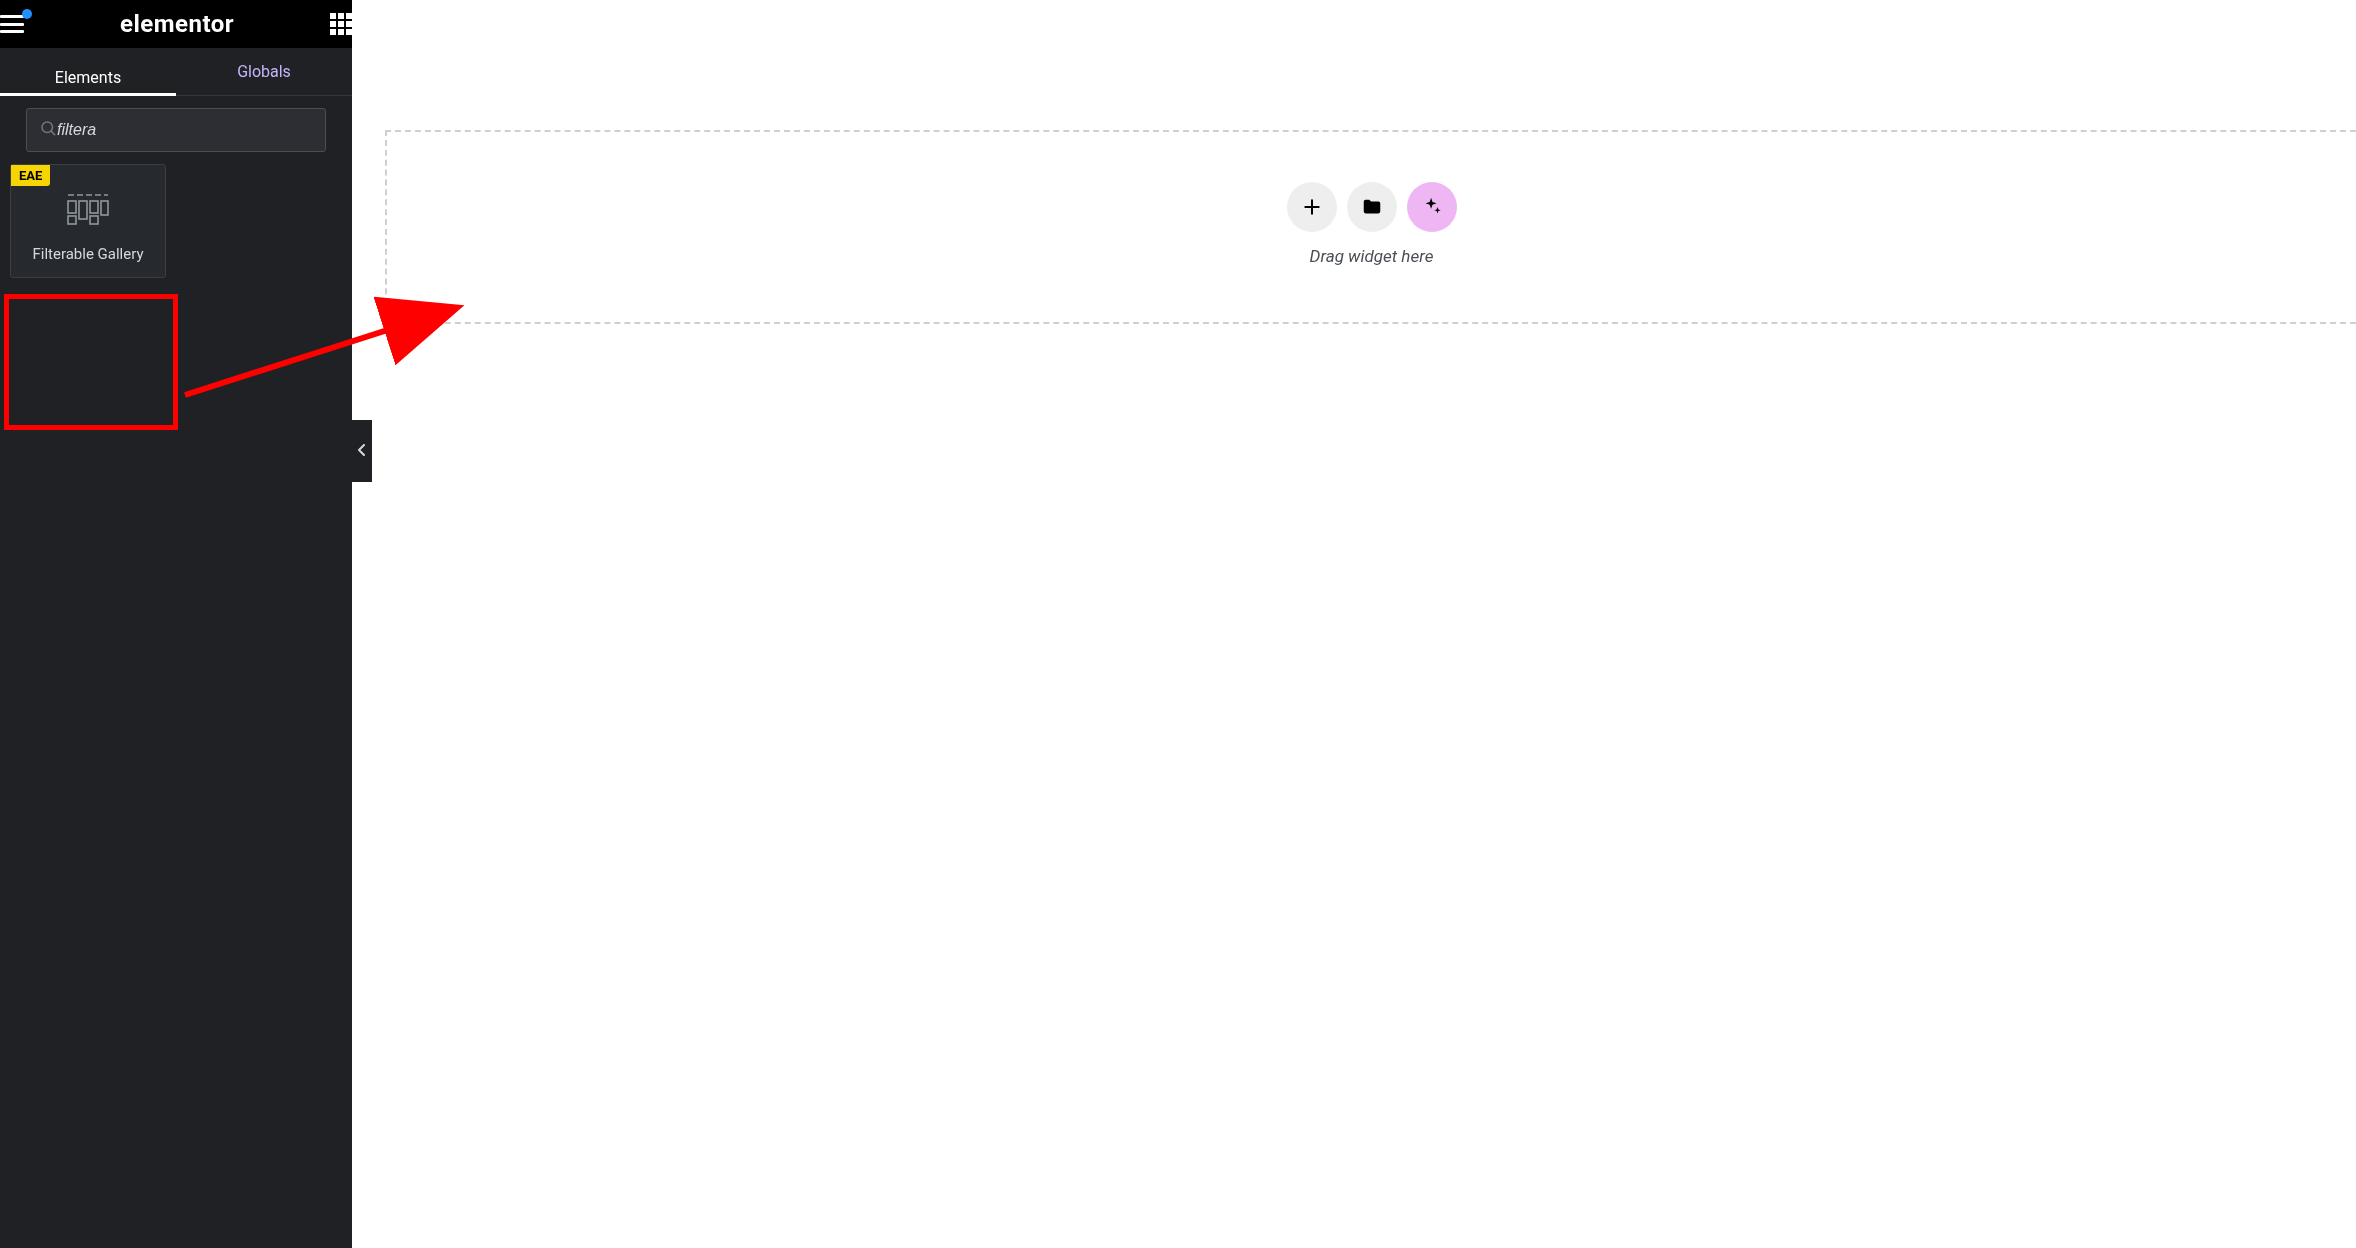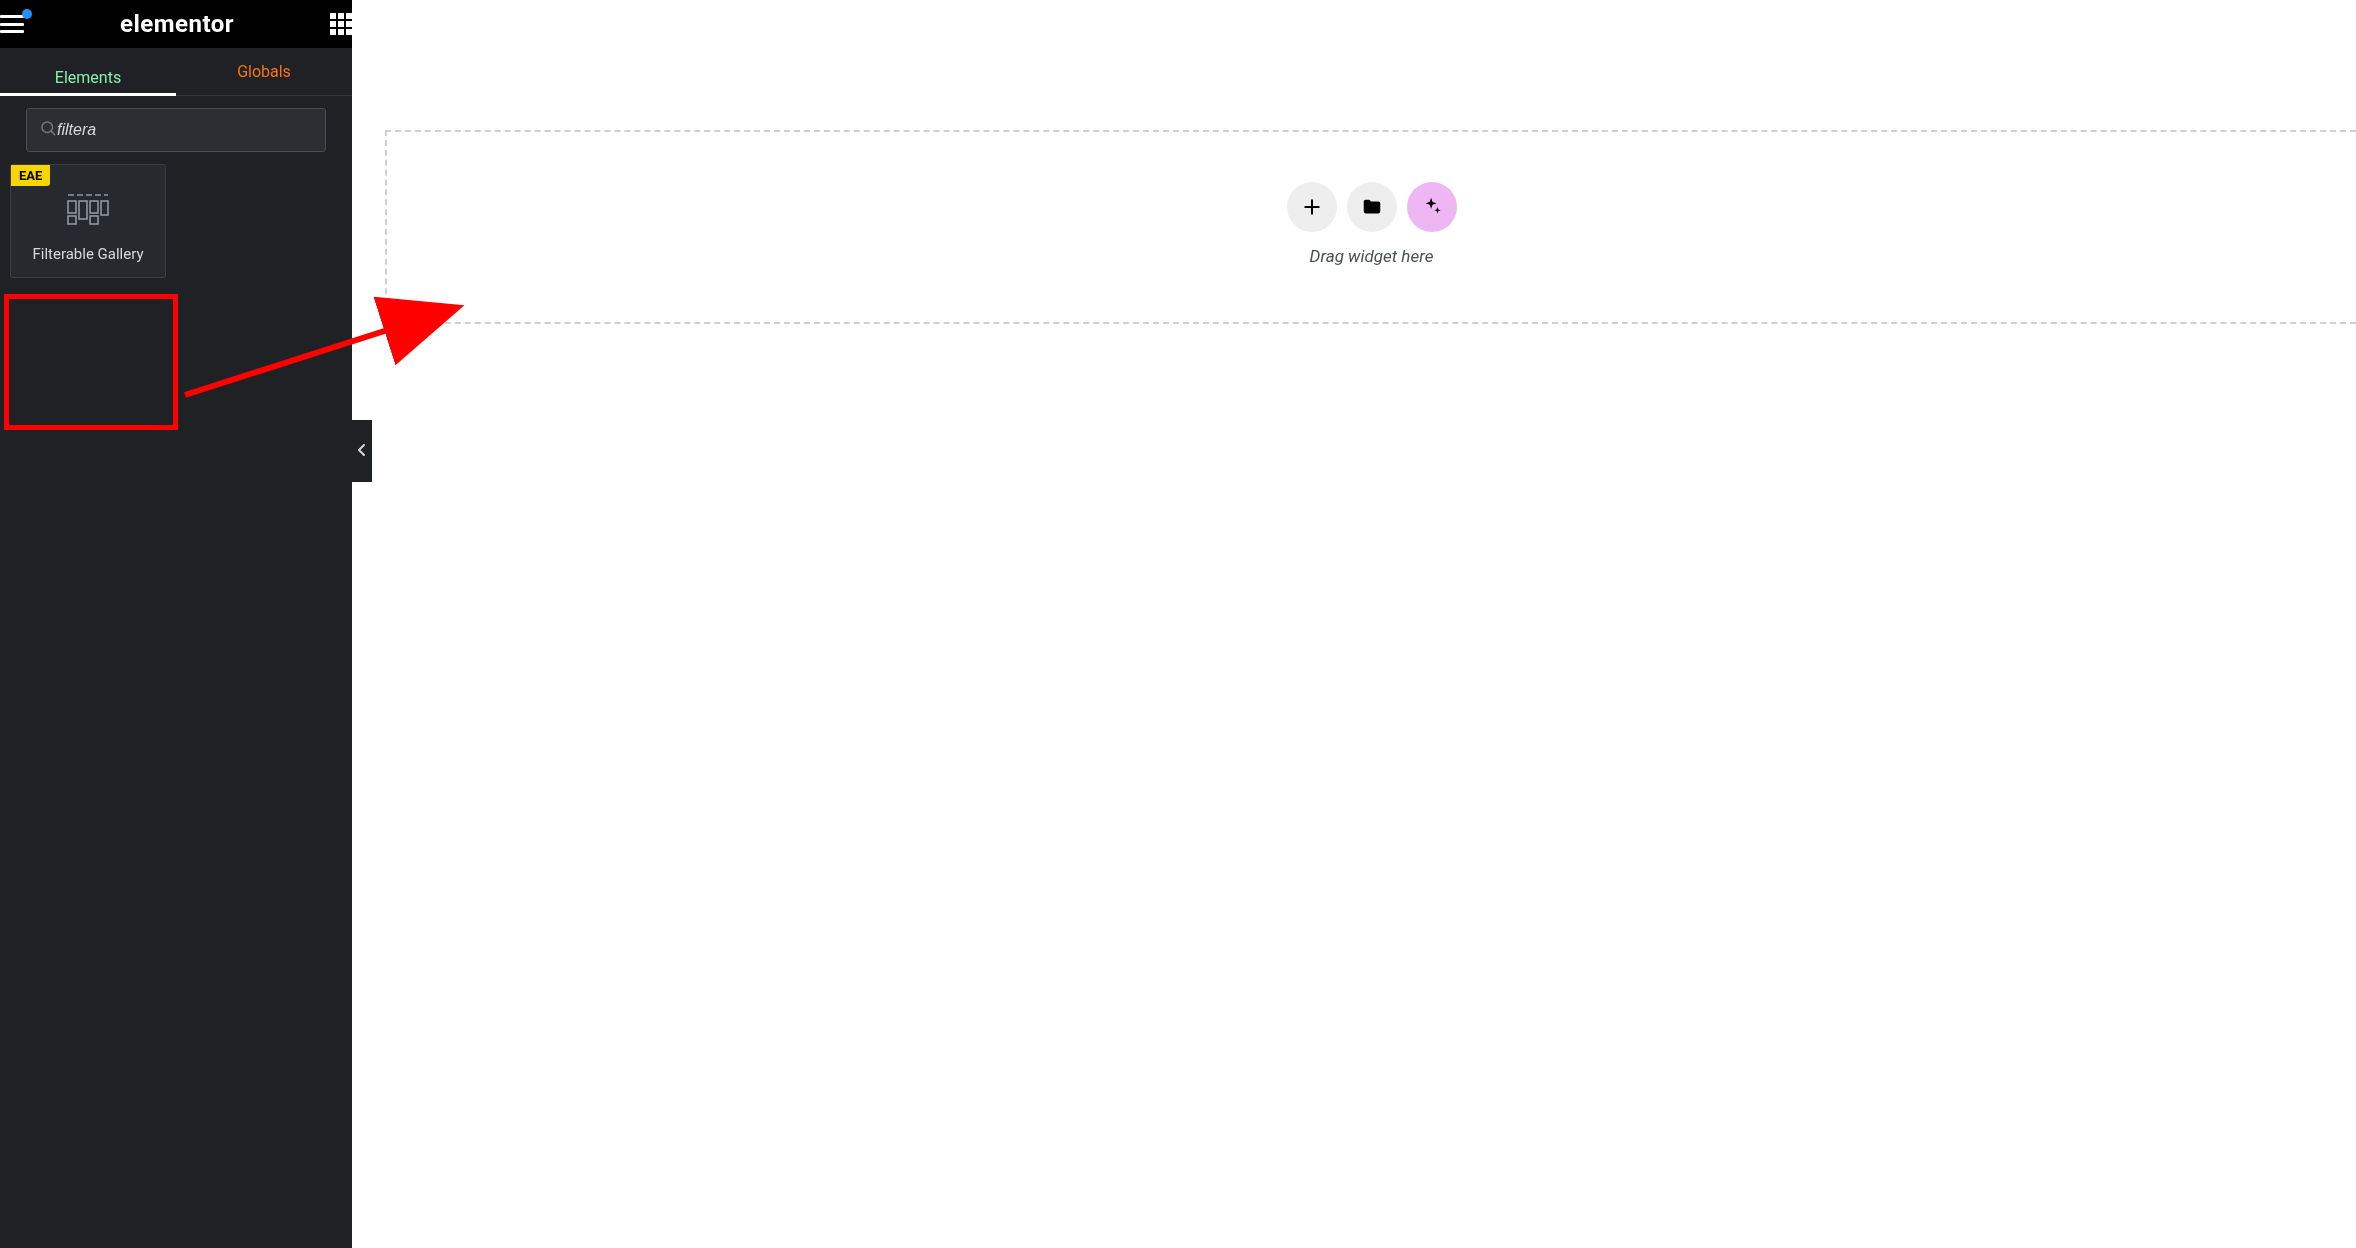--- a/index.html
+++ b/index.html
@@ -28,22 +28,22 @@
   }
   .hamburger-wrap { position: relative; display:flex; align-items:center; }
   .hamburger { width: 24px; height: 18px; display:flex; flex-direction:column; justify-content:space-between; cursor:pointer; }
   .hamburger span { display:block; width:100%; height:3px; background:#fff; border-radius:1px; }
   .blue-dot { position:absolute; top:-6px; right:-8px; width:10px; height:10px; border-radius:50%; background:#1e90ff; }
   .logo { color:#fff; font-weight:700; font-size:24px; letter-spacing:0.5px; }
   .apps-grid { width:22px; height:22px; display:grid; grid-template-columns:repeat(3,1fr); grid-template-rows:repeat(3,1fr); gap:2px; cursor:pointer; }
   .apps-grid span { background:#fff; width:100%; height:100%; }
 
   .tabs { display:flex; height:48px; border-bottom:1px solid #34383c; }
-  .tab { flex:1; display:flex; align-items:center; justify-content:center; font-size:16px; color:#f97316; cursor:pointer; position:relative; }
-  .tab.active { color:#86efac;margin-top:11px; }
+  .tab { flex:1; display:flex; align-items:center; justify-content:center; font-size:16px; color:#c4b5fd; cursor:pointer; position:relative; }
+  .tab.active { color:#ffffff;margin-top:11px; }
   .tab.active::after { content:""; position:absolute; left:0; right:0; bottom:-1px; height:3px; background:#ffffff; }
 
   .search-wrap { padding: 12px 26px; }
   .search-box { display:flex; align-items:center; border:1px solid #4a4f55; background:#2c2e33; border-radius:3px; height:44px; padding:0 12px; }
   .search-box input { flex:1; background:transparent; border:none; outline:none; color:#d5d8dc; font-size:16px; font-style:italic; }
   .search-box .sicon svg { stroke:#6d7882; }
 
   .tip-box { margin: 0 10px 14px 10px; background:#0c213f; border-left:4px solid #1e66f0; padding:16px 18px; color:#d5d8dc; font-size:16px; line-height:1.45; }
   .tip-box .gotit { font-style:italic; font-weight:700; color:#ffffff; border-bottom:2px dotted #7aa7ff; cursor:pointer; padding-bottom:1px; }
 

